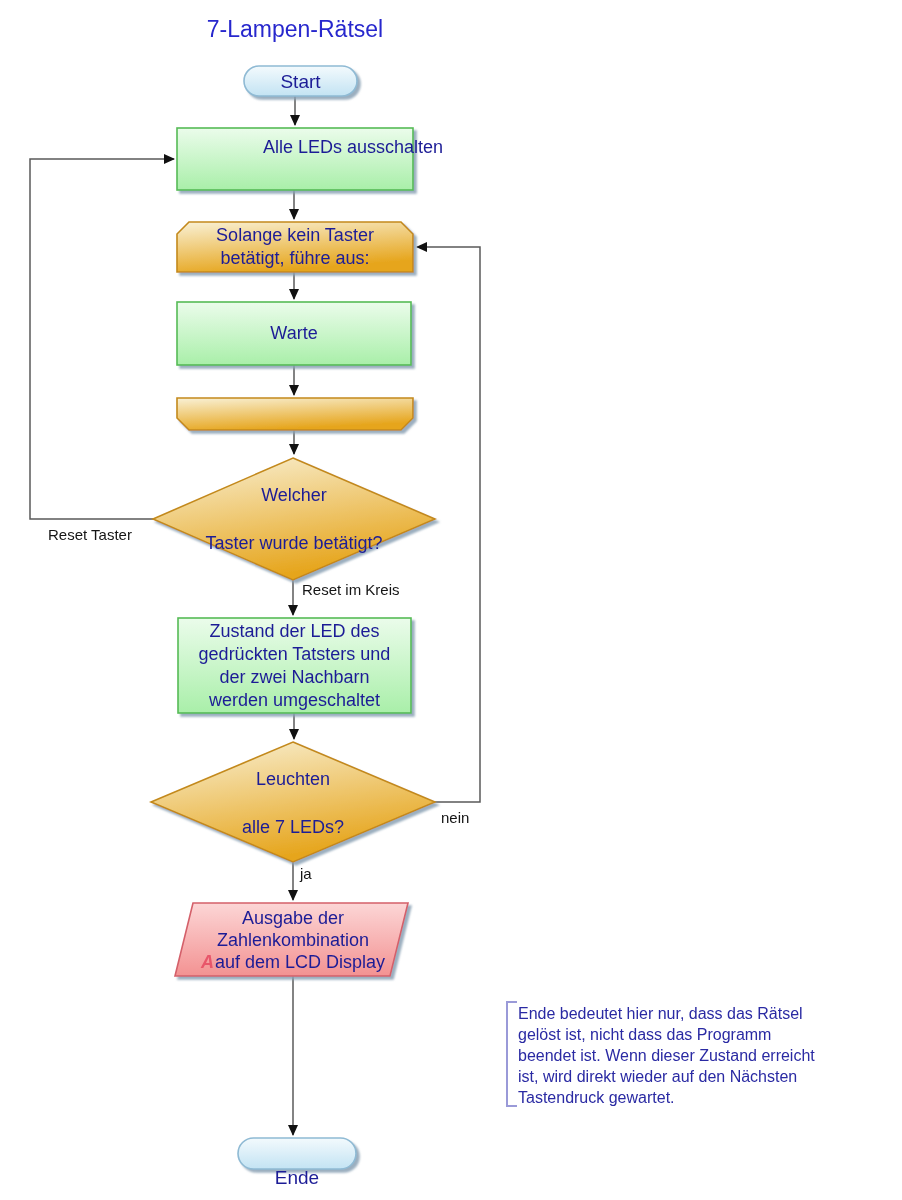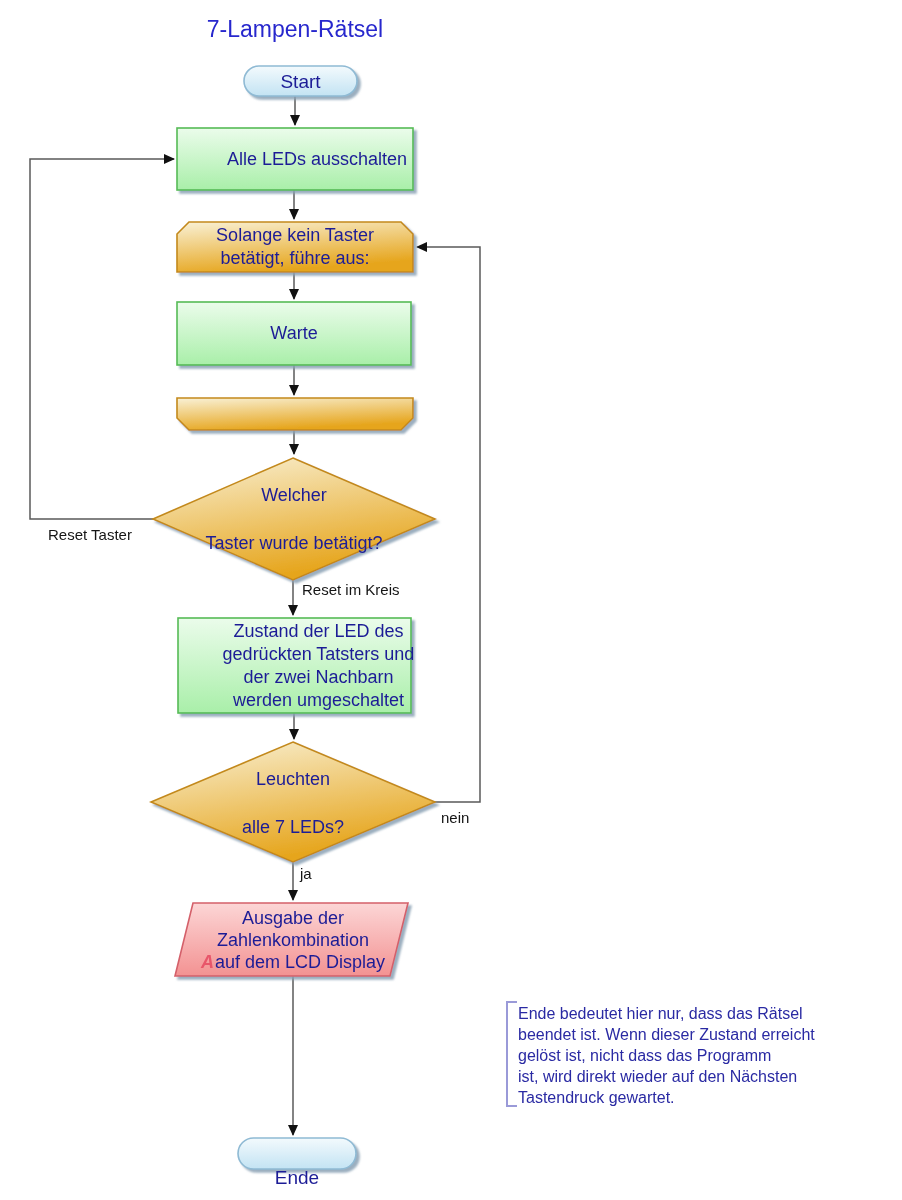--- a/index.html
+++ b/index.html
@@ -87,38 +87,38 @@
     <rect x="178" y="618" width="233" height="95" fill="url(#gGreen)" stroke="#56bb56" stroke-width="1.6" filter="url(#ds)"></rect>
     <polygon points="293,742 435,802 293,862 151,802" fill="url(#gOrange)" stroke="#c3891c" stroke-width="1.6" filter="url(#ds)"></polygon>
     <polygon points="193,903 408,903 390,976 175,976" fill="url(#gPink)" stroke="#d4606a" stroke-width="1.6" filter="url(#ds)"></polygon>
     <rect x="238" y="1138" width="118" height="31" rx="15.5" fill="url(#gBlue)" stroke="#8fbad4" stroke-width="1.6" filter="url(#ds)"></rect>
   </svg>
 
   <div class="title">7-Lampen-Rätsel</div>
 
   <div class="txt terminator-label" style="left:244px;top:66px;width:113px;height:30px;">Start</div>
 
-  <div class="txt" style="left:177px;top:128px;width:280px;height:62px;">Alle LEDs ausschalten</div>
+  <div class="txt" style="left:177px;top:116px;width:280px;height:62px;padding-left:36px;">Alle LEDs ausschalten</div>
 
   <div class="txt" style="left:177px;top:222px;width:236px;height:50px;">
     <div>Solange kein Taster</div>
     <div>betätigt, führe aus:</div>
   </div>
 
   <div class="txt" style="left:177px;top:302px;width:234px;height:63px;border-radius:9px;">Warte</div>
 
   <div class="txt diamond-text" style="left:153px;top:484px;width:282px;height:70px;">
     <div>Welcher</div>
     <div>Taster wurde betätigt?</div>
   </div>
 
   <div class="edge-label" style="left:48px;top:526px;">Reset Taster</div>
   <div class="edge-label" style="left:302px;top:581px;">Reset im Kreis</div>
 
-  <div class="txt" style="left:178px;top:618px;width:233px;height:95px;padding-left:24px;">
+  <div class="txt" style="left:178px;top:618px;width:233px;height:95px;">
     <div>Zustand der LED des</div>
     <div>gedrückten Tatsters und</div>
     <div>der zwei Nachbarn</div>
     <div>werden umgeschaltet</div>
   </div>
 
   <div class="txt diamond-text" style="left:153px;top:778px;width:280px;height:50px;">
     <div>Leuchten</div>
     <div>alle 7 LEDs?</div>
   </div>
@@ -128,21 +128,21 @@
 
   <div class="txt para-text" style="left:178px;top:906px;width:230px;height:67px;">
     <div>Ausgabe der</div>
     <div>Zahlenkombination</div>
     <div><span class="marker-a">A</span><span>auf dem LCD Display</span></div>
   </div>
 
   <div class="comment-bracket"></div>
   <div class="comment-text">
     <div>Ende bedeutet hier nur, dass das Rätsel</div>
+    <div>gelöst ist, nicht dass das Programm</div>
     <div>beendet ist. Wenn dieser Zustand erreicht</div>
-    <div>gelöst ist, nicht dass das Programm</div>
     <div>ist, wird direkt wieder auf den Nächsten</div>
     <div>Tastendruck gewartet.</div>
   </div>
 
   <div class="txt terminator-label" style="left:238px;top:1138px;width:118px;height:31px;margin-top:24px;">Ende</div>
 
 </div>
 
 </body></html>

